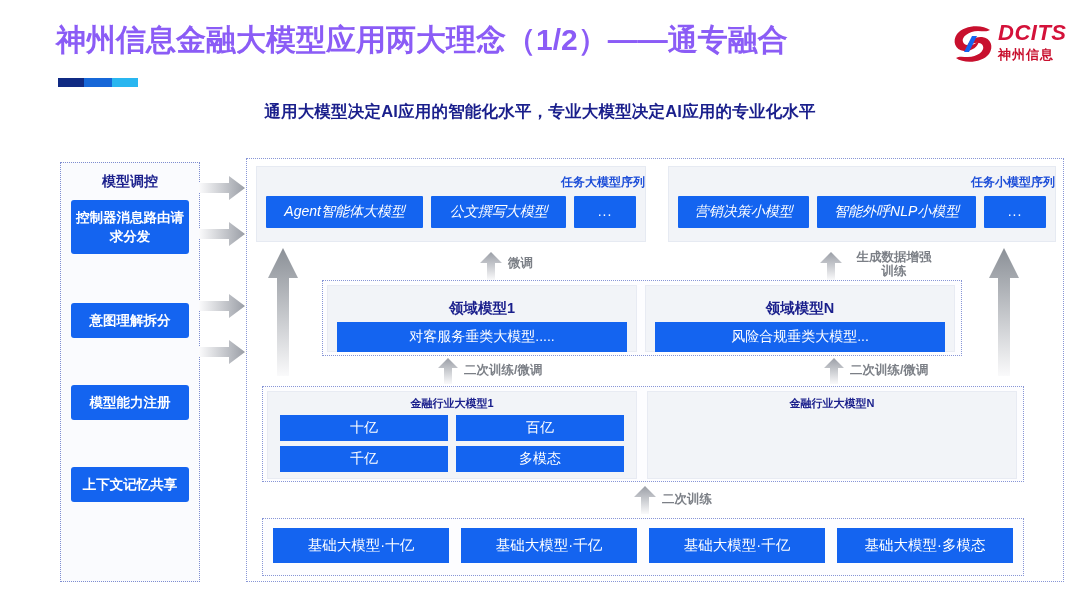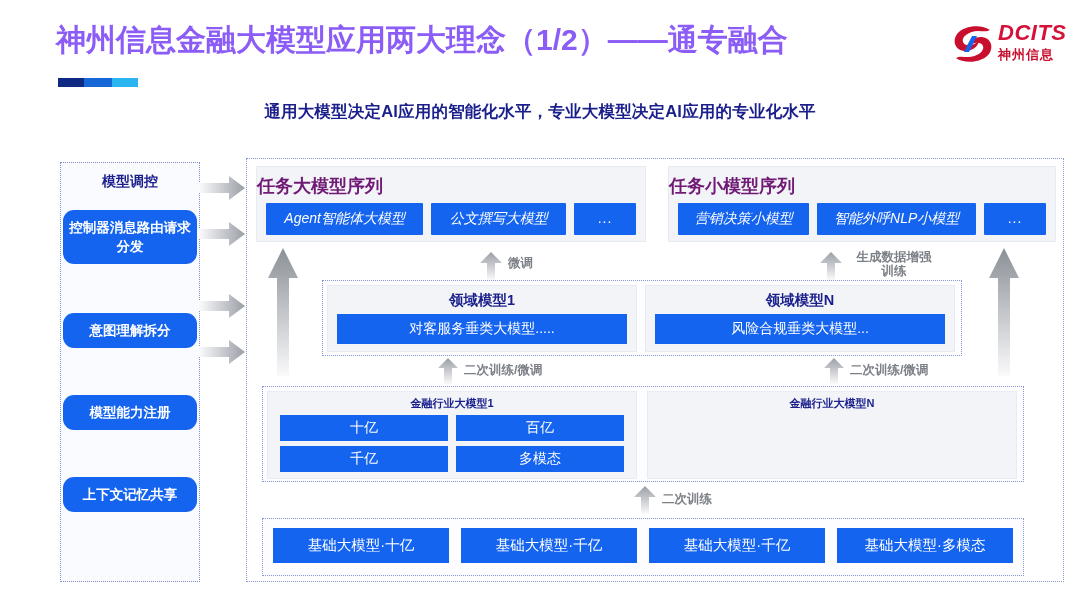--- a/index.html
+++ b/index.html
@@ -47,28 +47,28 @@
   }
 
   
   .ctrl-panel {
     position: absolute; left: 60px; top: 162px;
     width: 140px; height: 420px;
     border: 1.5px dotted #7e8dd0; background: #fafbfe;
   }
   .ctrl-title {
     text-align: center; font-size: 14px; font-weight: bold;
-    color: #1a1f8c; margin-top: 10px; margin-bottom: 19px;
+    color: #1a1f8c; margin-top: 10px; margin-bottom: 9px;
   }
   .ctrl-btn {
-    width: 134px; margin: 0 auto 0 auto;
+    width: 118px; margin: 0 auto 0 auto;
     background: #1464f0; color: #fff;
     font-size: 13.5px; font-weight: bold;
     text-align: center; line-height: 19px;
-    padding: 8px 4px; border-radius: 11px;
+    padding: 8px 4px; border-radius: 3px;
   }
   .ctrl-gap-a { height: 49px; }
   .ctrl-gap-b { height: 47px; }
   .ctrl-gap-c { height: 47px; }
 
   
   .rarrow { position: absolute; width: 46px; height: 24px; }
 
   
   .main-outer {
@@ -78,22 +78,22 @@
   }
 
   
   .seq-panel {
     position: absolute; top: 166px; height: 76px;
     background: #f2f4f8; border: 1px solid #e6eaf2;
   }
   .seq-left  { left: 256px; width: 390px; }
   .seq-right { left: 668px; width: 388px; }
   .seq-head {
-    text-align: left; font-size: 18px; font-weight: bold;
-    color: #701a75; padding-top: 7px;
+    text-align: right; font-size: 12px; font-weight: bold;
+    color: #1d4ed8; padding-top: 7px;
   }
   .seq-row { display: flex; gap: 8px; padding: 5px 9px 0 9px; }
   .chip {
     background: #1464f0; color: #fff; font-size: 14px;
     text-align: center; padding: 7px 4px; border-radius: 1px;
     white-space: nowrap; overflow: hidden;
   }
   .chip.grow { flex: 1 1 auto; font-style: italic; }
   .chip.dots { width: 62px; letter-spacing: 1px; }
 
@@ -104,21 +104,21 @@
     border: 1.5px dotted #8896d6; background: #fdfdff;
   }
   .domain-col {
     position: absolute; top: 4px; width: 310px; height: 67px;
     background: #f2f4f8; border: 1px solid #e8ebf3;
   }
   .domain-col.c1 { left: 4px; }
   .domain-col.c2 { left: 322px; }
   .domain-head {
     text-align: center; font-size: 14.5px; font-weight: bold;
-    color: #1a1f8c; padding-top: 5px;
+    color: #1a1f8c; padding-top: 5px; margin-top: 8px;
   }
   .domain-chip {
     margin: 4px 9px 0 9px; background: #1464f0; color: #fff;
     font-size: 14px; text-align: center; padding: 6px 2px;
   }
 
   
   .ind-band {
     position: absolute; left: 262px; top: 386px;
     width: 762px; height: 96px;

